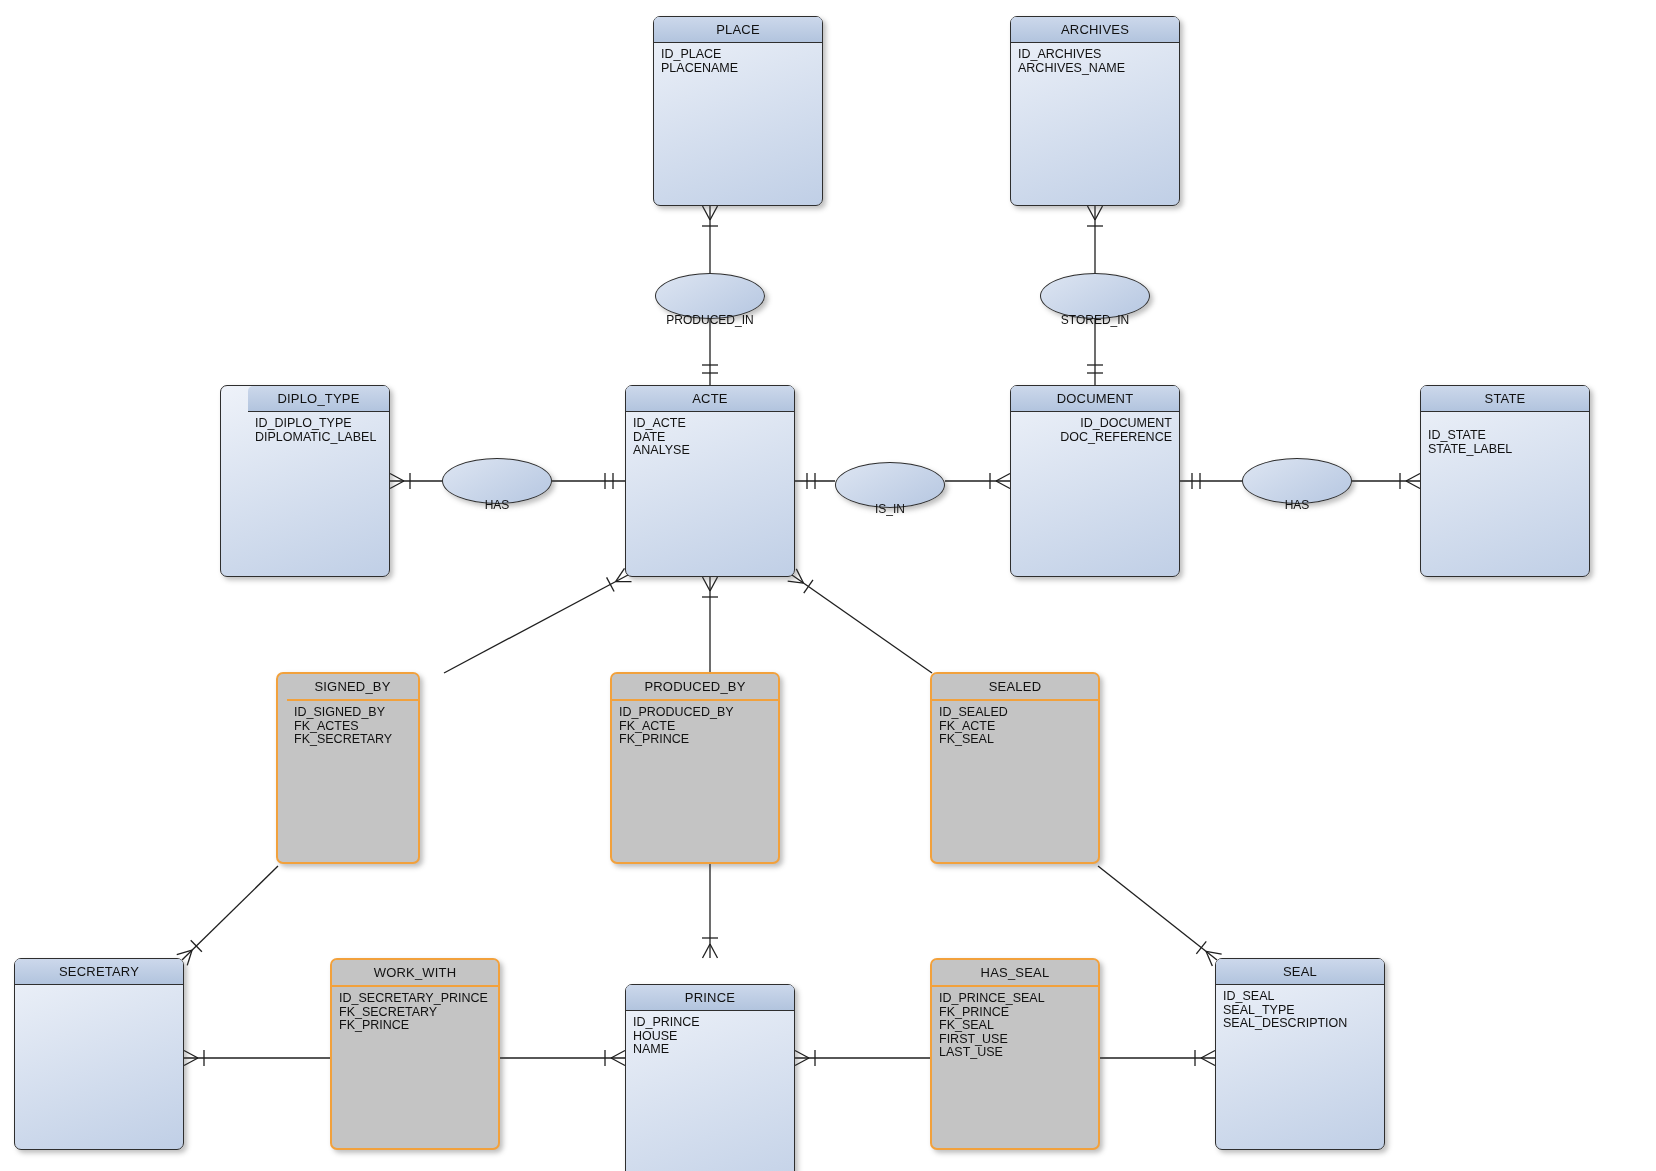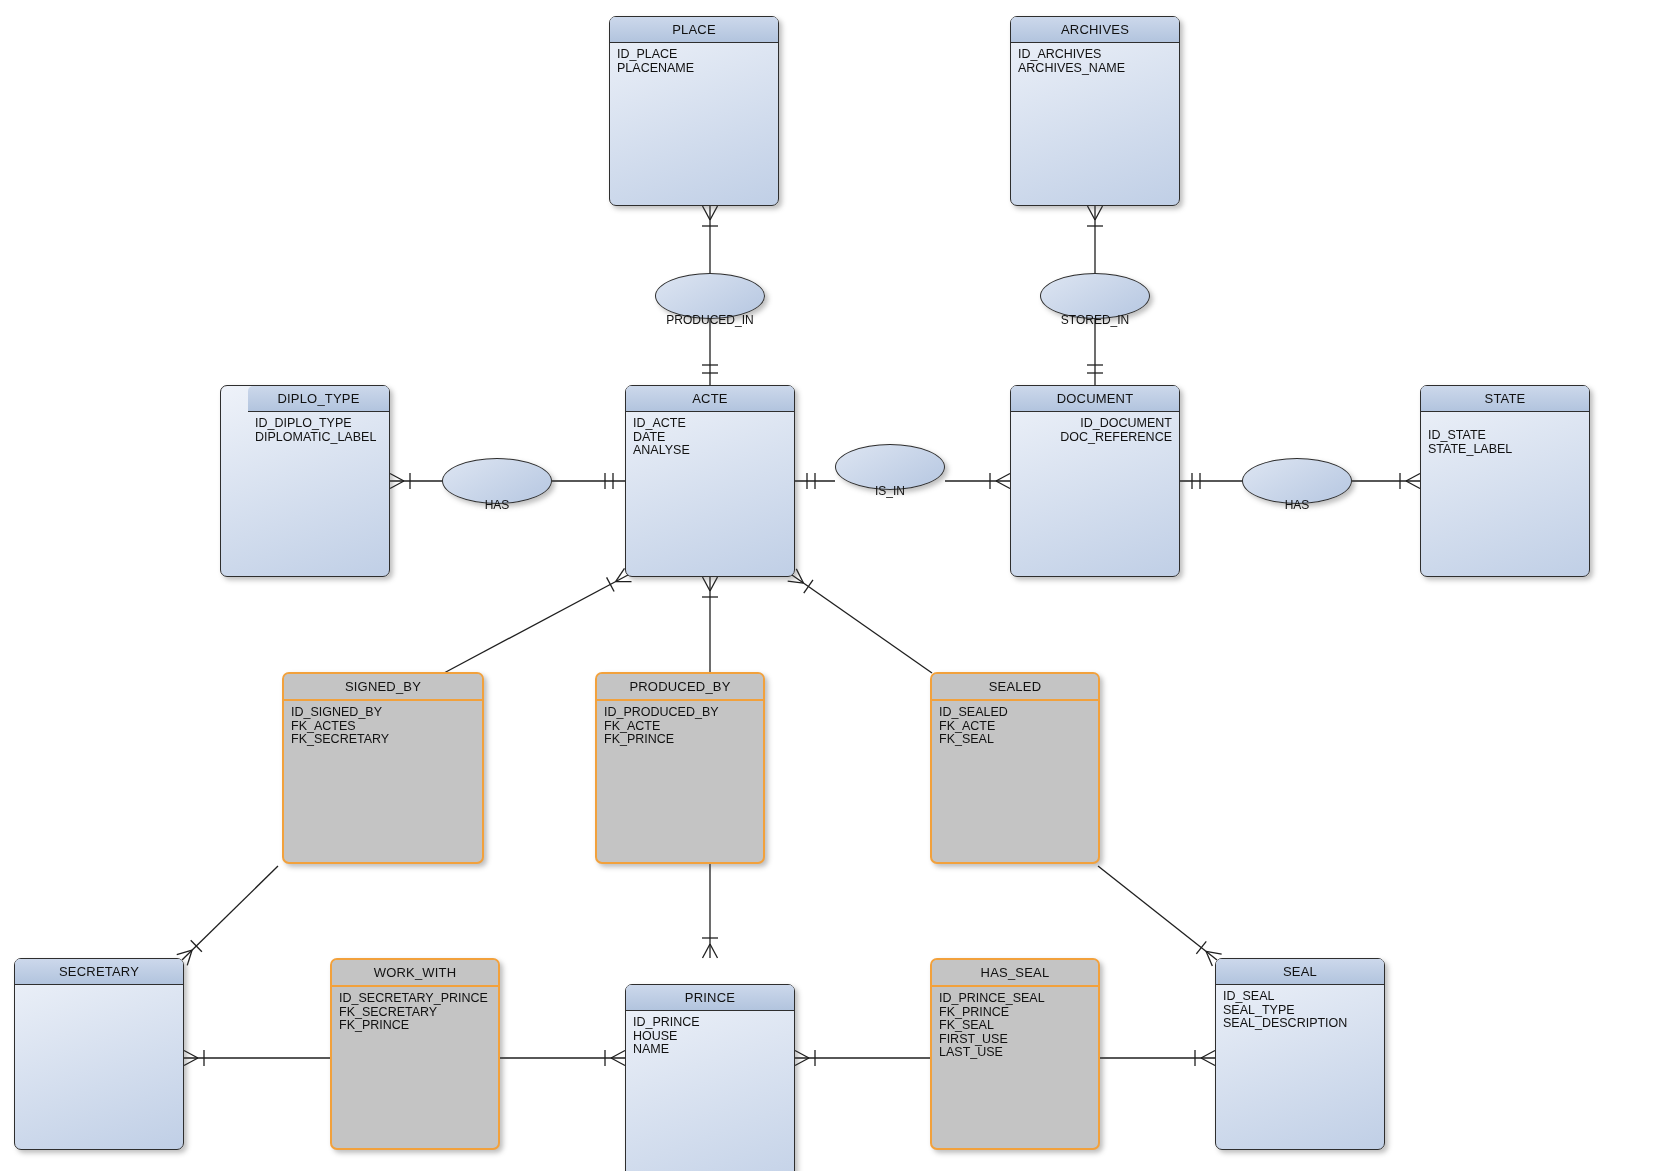--- a/index.html
+++ b/index.html
@@ -98,21 +98,21 @@
       <line x1="795" y1="1058" x2="930" y2="1058" stroke="#1f1f1f" stroke-width="1.3"></line>
       <line x1="809" y1="1058" x2="795" y2="1065.5" stroke="#1f1f1f" stroke-width="1.3"></line>
       <line x1="809" y1="1058" x2="795" y2="1050.5" stroke="#1f1f1f" stroke-width="1.3"></line>
       <line x1="815" y1="1066" x2="815" y2="1050" stroke="#1f1f1f" stroke-width="1.3"></line>
       <line x1="1215" y1="1058" x2="1100" y2="1058" stroke="#1f1f1f" stroke-width="1.3"></line>
       <line x1="1201" y1="1058" x2="1215" y2="1050.5" stroke="#1f1f1f" stroke-width="1.3"></line>
       <line x1="1201" y1="1058" x2="1215" y2="1065.5" stroke="#1f1f1f" stroke-width="1.3"></line>
       <line x1="1195" y1="1050" x2="1195" y2="1066" stroke="#1f1f1f" stroke-width="1.3"></line>
     </svg>
   <div id="entities">
-  <div class="entity" style="left: 609px; top: 16px; width: 170px; height: 190px;">
+  <div class="entity" style="left: 653px; top: 16px; width: 170px; height: 190px;">
     <div class="entity-header">
       <span class="entity-title">PLACE</span>
     </div>
     <div class="entity-attrs">
           <div class="attr">ID_PLACE</div>
           <div class="attr">PLACENAME</div>
         </div>
   </div>
 
   <div class="entity" style="left: 1010px; top: 16px; width: 170px; height: 190px;">
@@ -159,32 +159,32 @@
   <div class="entity" style="left: 1420px; top: 385px; width: 170px; height: 192px; gap: 12px;">
     <div class="entity-header">
       <span class="entity-title">STATE</span>
     </div>
     <div class="entity-attrs">
           <div class="attr">ID_STATE</div>
           <div class="attr">STATE_LABEL</div>
         </div>
   </div>
 
-  <div class="entity junction" style="left: 282px; top: 672px; width: 202px; height: 192px;">
+  <div class="entity junction" style="left: 276px; top: 672px; width: 144px; height: 192px; padding-left: 9px;">
     <div class="entity-header">
       <span class="entity-title">SIGNED_BY</span>
     </div>
     <div class="entity-attrs">
           <div class="attr">ID_SIGNED_BY</div>
           <div class="attr">FK_ACTES</div>
           <div class="attr">FK_SECRETARY</div>
         </div>
   </div>
 
-  <div class="entity junction" style="left: 595px; top: 672px; width: 170px; height: 192px;">
+  <div class="entity junction" style="left: 610px; top: 672px; width: 170px; height: 192px;">
     <div class="entity-header">
       <span class="entity-title">PRODUCED_BY</span>
     </div>
     <div class="entity-attrs">
           <div class="attr">ID_PRODUCED_BY</div>
           <div class="attr">FK_ACTE</div>
           <div class="attr">FK_PRINCE</div>
         </div>
   </div>
 
@@ -257,21 +257,21 @@
   </div>
 
   <div class="rel-oval" style="left: 1040px; top: 273px; width: 110px; height: 46px;">
     <span class="rel-label">STORED_IN</span>
   </div>
 
   <div class="rel-oval" style="left: 442px; top: 458px; width: 110px; height: 46px;">
     <span class="rel-label">HAS</span>
   </div>
 
-  <div class="rel-oval" style="left: 835px; top: 444px; width: 110px; height: 46px;">
+  <div class="rel-oval" style="left: 835px; top: 462px; width: 110px; height: 46px;">
     <span class="rel-label">IS_IN</span>
   </div>
 
   <div class="rel-oval" style="left: 1242px; top: 458px; width: 110px; height: 46px;">
     <span class="rel-label">HAS</span>
   </div>
 </div>
 </div>
 
 </body></html>

